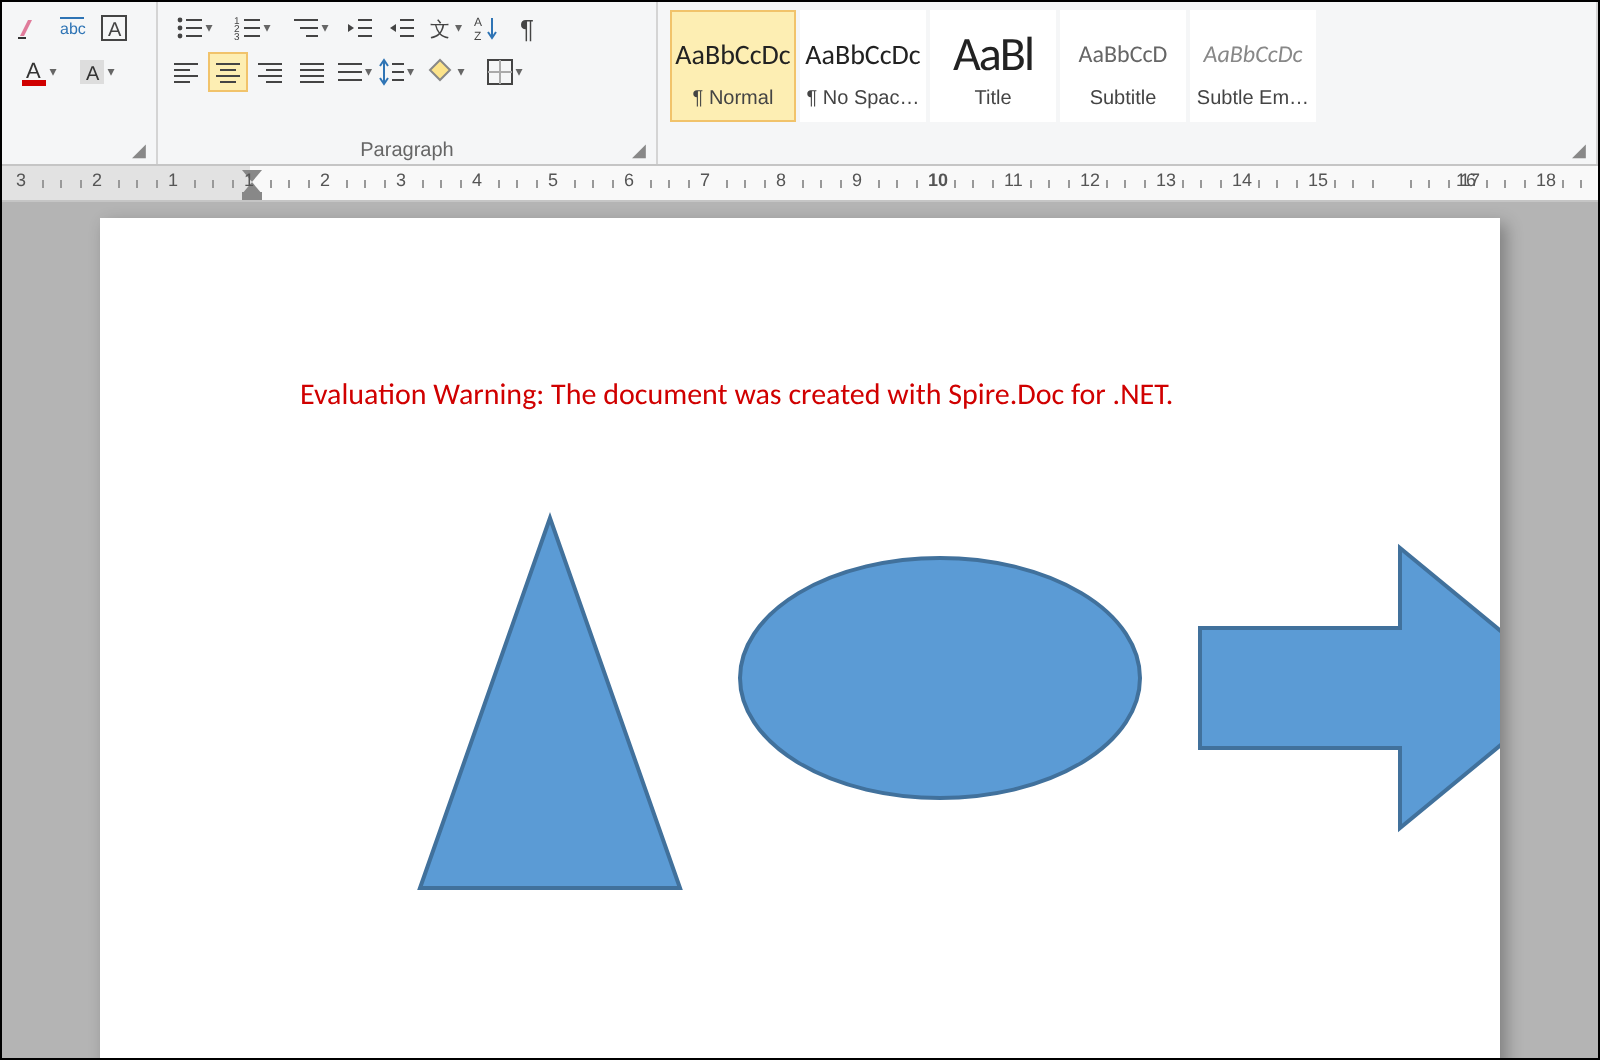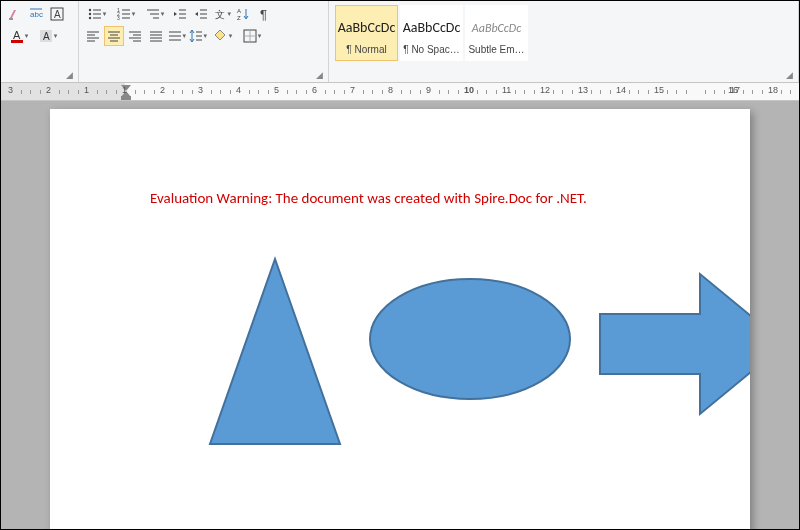--- a/index.html
+++ b/index.html
@@ -197,32 +197,41 @@
           </svg>
         </div>
       <div class="rb wide dd">
           <svg width="14" height="14">
             <rect x="1" y="1" width="12" height="12" fill="none" stroke="#444"></rect>
             <line x1="1" y1="7" x2="13" y2="7" stroke="#aaa"></line>
             <line x1="7" y1="1" x2="7" y2="13" stroke="#aaa"></line>
           </svg>
         </div>
     </div>
+    <div class="group-label">Paragraph</div>
     <span class="dialog-launcher">◢</span>
   </div>
 
   <div class="ribbon-group styles-group">
     <div class="styles-strip" id="styles-strip">
         <div class="style-box selected">
           <div class="style-preview sp-normal">AaBbCcDc</div>
           <div class="style-name">¶ Normal</div>
         </div>
         <div class="style-box">
           <div class="style-preview sp-normal">AaBbCcDc</div>
           <div class="style-name">¶ No Spac…</div>
+        </div>
+        <div class="style-box">
+          <div class="style-preview sp-title">AaBl</div>
+          <div class="style-name">Title</div>
+        </div>
+        <div class="style-box">
+          <div class="style-preview sp-subtitle">AaBbCcD</div>
+          <div class="style-name">Subtitle</div>
         </div>
         <div class="style-box">
           <div class="style-preview sp-subtle">AaBbCcDc</div>
           <div class="style-name">Subtle Em…</div>
         </div>
       </div>
     <span class="dialog-launcher">◢</span>
   </div>
 
 </div>

